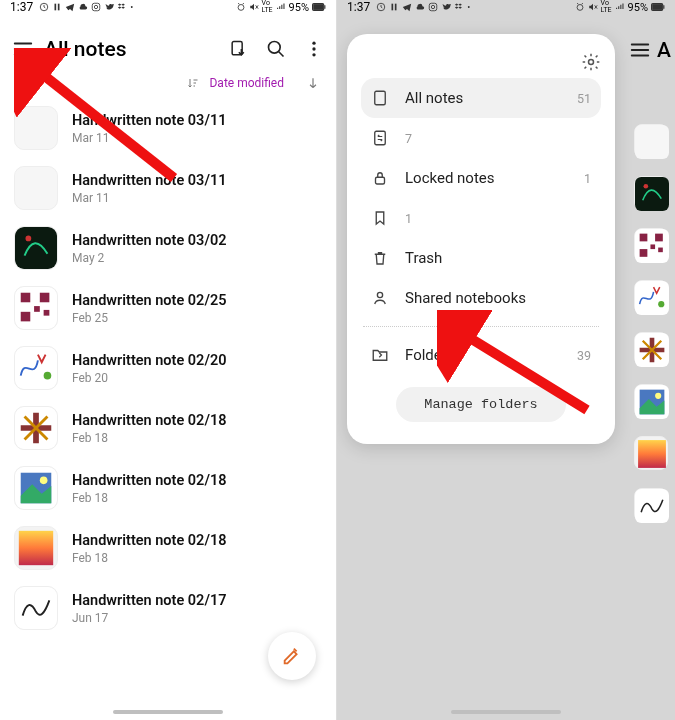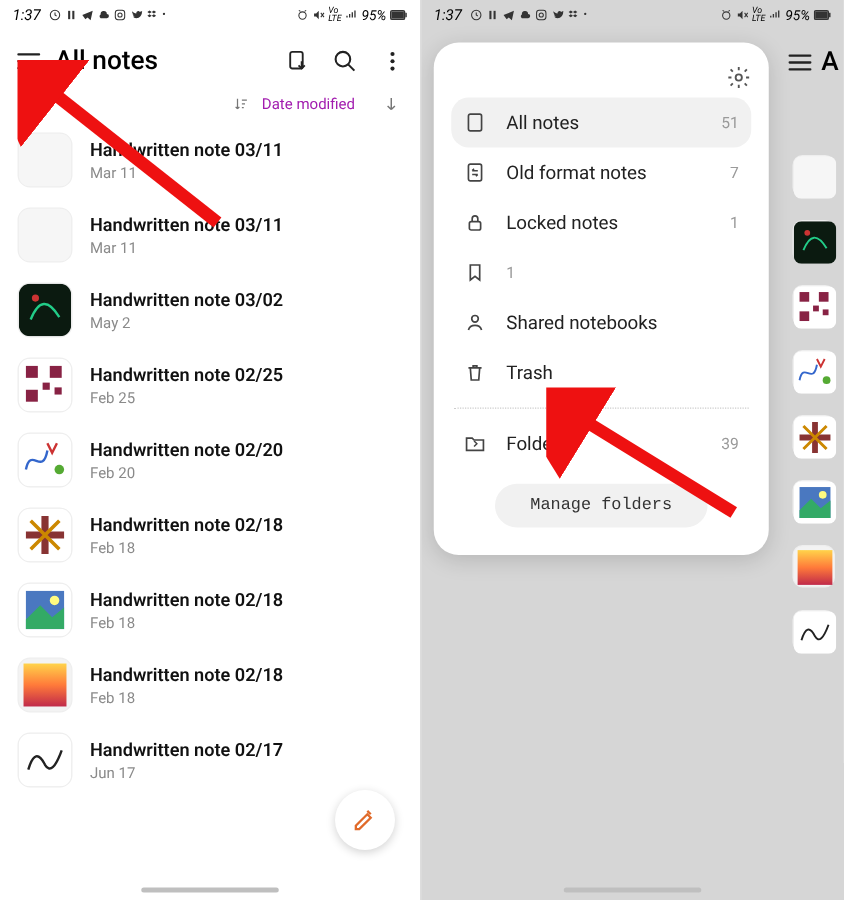--- a/index.html
+++ b/index.html
@@ -3,21 +3,21 @@
 <meta charset="utf-8">
 <style>
   * { box-sizing: border-box; margin: 0; padding: 0; font-family: -apple-system, BlinkMacSystemFont, "Segoe UI", Roboto, sans-serif; }
   body { background: #e8e8e8; width: 675px; height: 720px; overflow: hidden; }
   .viewport { display: flex; width: 675px; height: 720px; }
   .phone { position: relative; height: 720px; overflow: hidden; }
   .phone-left { width: 337px; background: #fff; border-right: 1px solid #ddd; }
   .phone-right { width: 338px; background: #d6d6d6; position: relative; }
 
   
-  .status-bar { display: flex; justify-content: space-between; align-items: center; height: 24px; padding: 0 10px; font-size: 11px; background: transparent; font-style: italic; }
+  .status-bar { display: flex; justify-content: space-between; align-items: flex-end; height: 24px; padding: 10px 10px; font-size: 11px; background: transparent; }
   .status-left { display:flex; align-items:center; gap:3px; }
   .status-left .time { font-size: 12px; margin-right:3px;}
   .status-right { display:flex; align-items:center; gap:3px; font-size:10px;}
   .mini-icon { width:10px;height:10px; }
   .status-right .batt { font-size:11px;}
 
   
   .header { display:flex; align-items:center; height:50px; padding: 0 12px; }
   .header .title { font-size:21px; font-weight:500; margin-left:10px; flex:1; }
   .header .hicons { display:flex; gap:18px; align-items:center; }
@@ -495,21 +495,20 @@
     <span class="cat-label">All notes</span>
     <span class="cat-count">51</span>
           </div>
           <div class="cat-row">
     <span>
               <svg width="18" height="18" viewBox="0 0 24 24">
                 <rect x="5" y="3" width="14" height="18" rx="2" fill="none" stroke="#444" stroke-width="1.8"></rect>
                 <path d="M9 10h6M9 10l2-2M15 14H9M15 14l-2 2" stroke="#444" stroke-width="1.6" fill="none"></path>
               </svg>
             </span>
-    <span class="cat-label">Old format notes</span>
     <span class="cat-count">7</span>
           </div>
           <div class="cat-row">
     <span>
               <svg width="18" height="18" viewBox="0 0 24 24">
                 <rect x="6" y="11" width="12" height="9" rx="2" fill="none" stroke="#444" stroke-width="1.8"></rect>
                 <path d="M9 11V8a3 3 0 016 0v3" stroke="#444" stroke-width="1.8" fill="none"></path>
               </svg>
             </span>
     <span class="cat-label">Locked notes</span>
@@ -519,34 +518,34 @@
     <span>
               <svg width="18" height="18" viewBox="0 0 24 24">
                 <path d="M7 4h10v16l-5-4-5 4z" fill="none" stroke="#444" stroke-width="1.8"></path>
               </svg>
             </span>
     <span class="cat-count">1</span>
           </div>
           <div class="cat-row">
     <span>
               <svg width="18" height="18" viewBox="0 0 24 24">
+                <path d="M5 7h14M10 7V5h4v2M7 7l1 13h8l1-13" fill="none" stroke="#444" stroke-width="1.8"></path>
+              </svg>
+            </span>
+    <span class="cat-label">Trash</span>
+    <span class="cat-count"></span>
+          </div>
+          <div class="cat-row">
+    <span>
+              <svg width="18" height="18" viewBox="0 0 24 24">
                 <circle cx="12" cy="8" r="3.5" fill="none" stroke="#444" stroke-width="1.8"></circle>
                 <path d="M5 20c1-4 5-5 7-5s6 1 7 5" fill="none" stroke="#444" stroke-width="1.8"></path>
               </svg>
             </span>
     <span class="cat-label">Shared notebooks</span>
-    <span class="cat-count"></span>
-          </div>
-          <div class="cat-row">
-    <span>
-              <svg width="18" height="18" viewBox="0 0 24 24">
-                <path d="M5 7h14M10 7V5h4v2M7 7l1 13h8l1-13" fill="none" stroke="#444" stroke-width="1.8"></path>
-              </svg>
-            </span>
-    <span class="cat-label">Trash</span>
     <span class="cat-count"></span>
           </div>
         </div>
       <hr class="divider">
       <div class="cat-row">
         <span>
             <svg width="18" height="18" viewBox="0 0 24 24">
               <path d="M3 6h6l2 2h10v11H3z" fill="none" stroke="#444" stroke-width="1.8"></path>
               <path d="M10 11l3 3 3-3" stroke="#444" stroke-width="1.6" fill="none" transform="rotate(-90 12 12) translate(-1 0)"></path>
             </svg>

